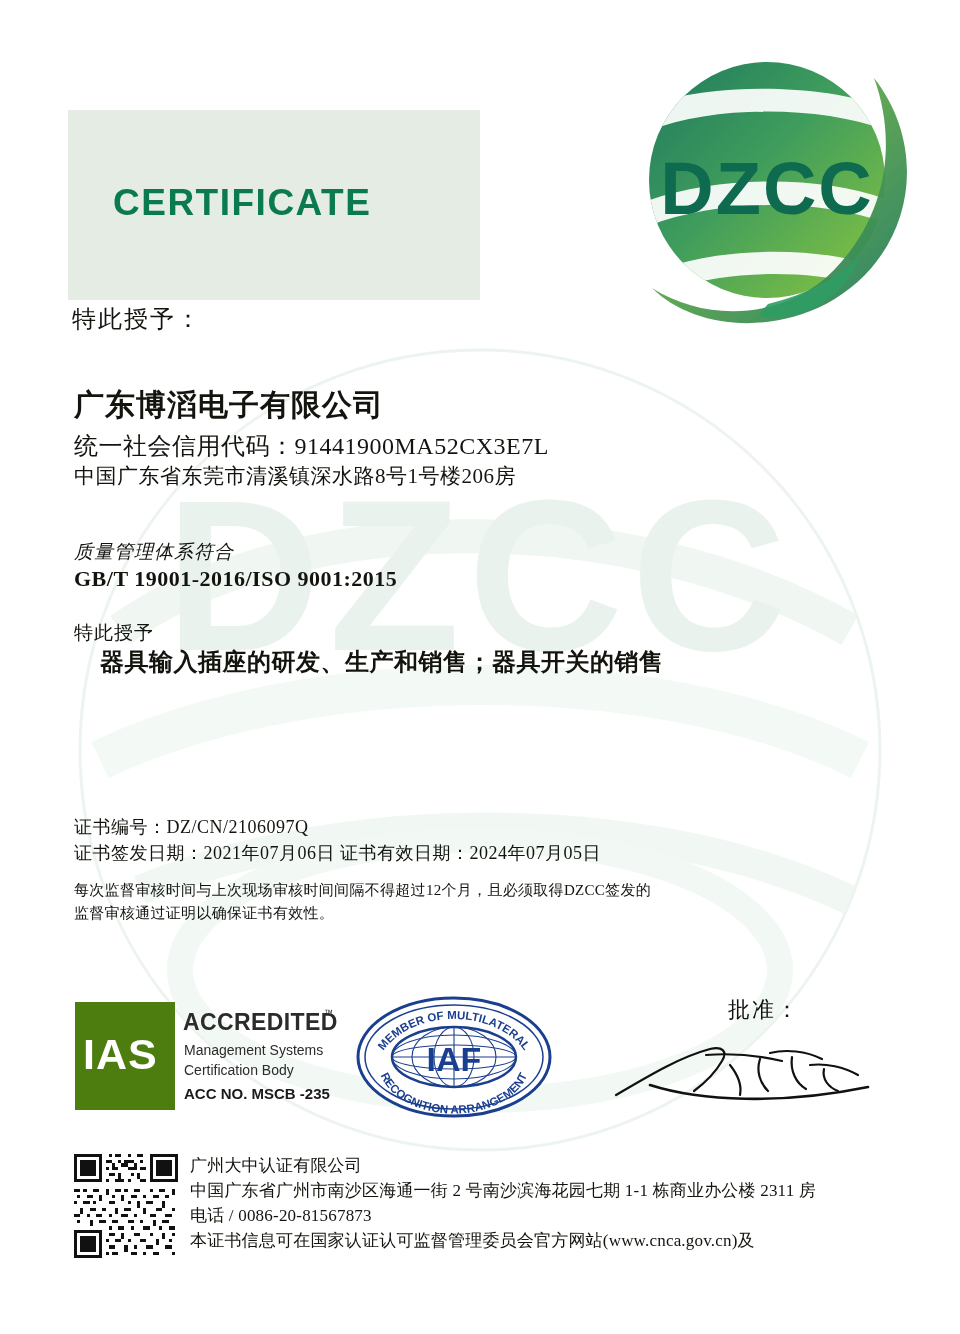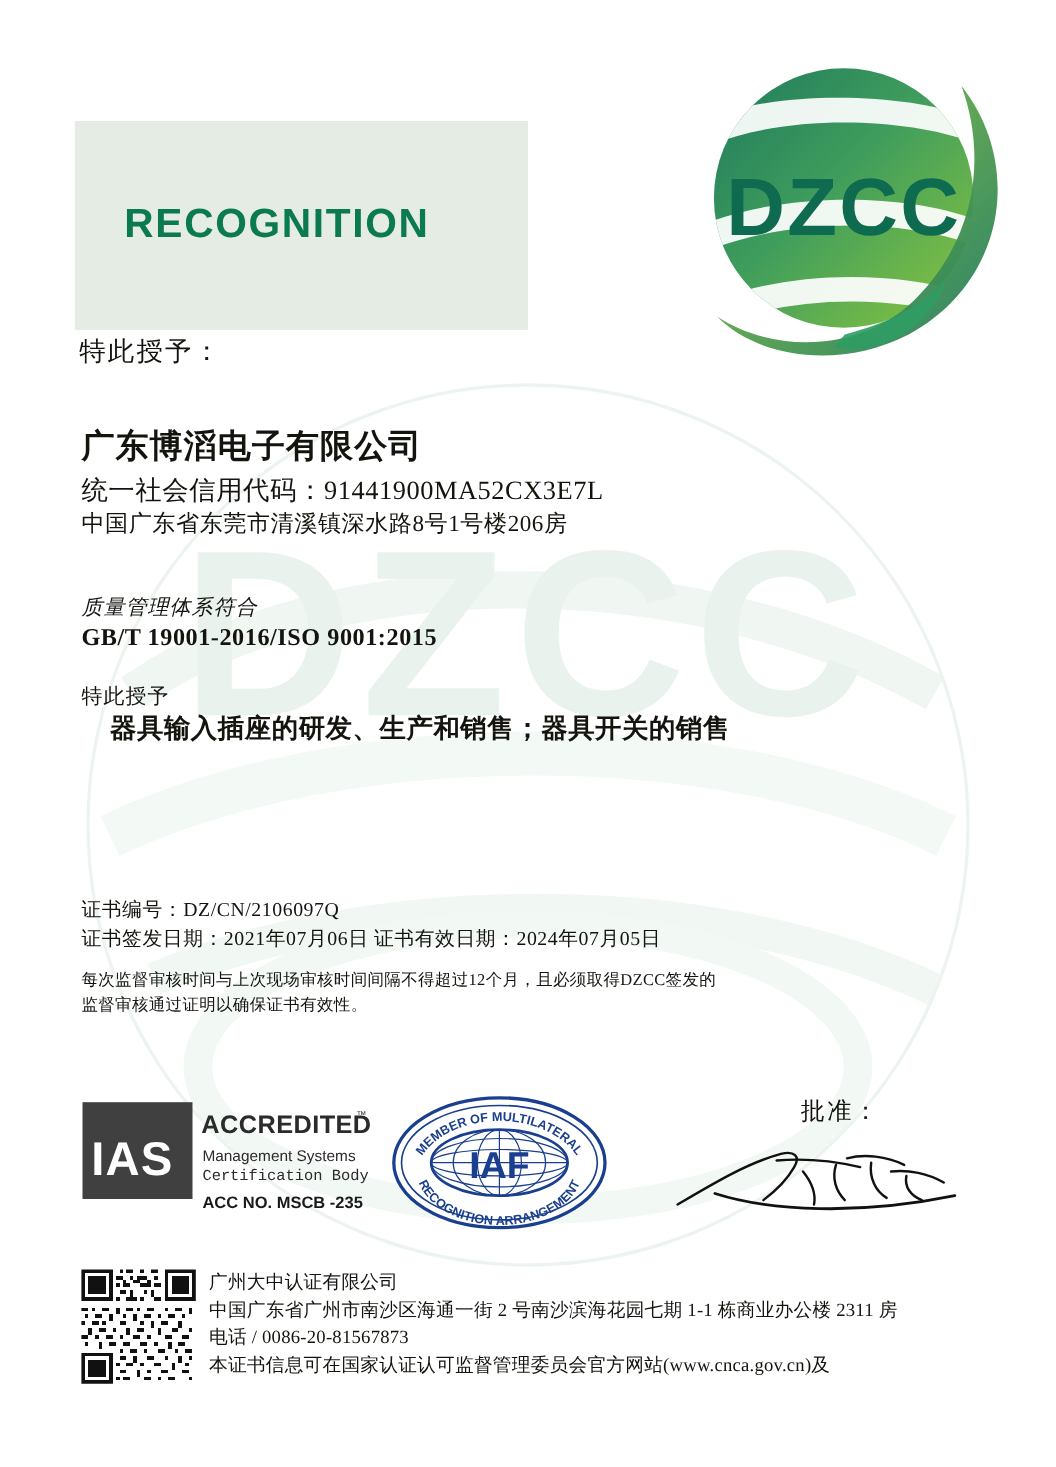--- a/index.html
+++ b/index.html
@@ -135,22 +135,22 @@
   .ias {
     position: absolute;
     left: 75px;
     top: 1002px;
     width: 265px;
     height: 108px;
   }
   .ias-box {
     position: absolute;
     left: 0; top: 0;
-    width: 100px; height: 88px;
-    background: #404040;
+    width: 100px; height: 108px;
+    background: #4d7c0f;
   }
   .ias-box span {
     position: absolute;
     left: 8px; top: 28px;
     font-family: "Liberation Sans", sans-serif;
     font-size: 43px;
     font-weight: bold;
     letter-spacing: 1px;
     color: #ffffff;
   }
@@ -173,21 +173,21 @@
   .ias-l1 {
     position: absolute;
     left: 109px; top: 40px;
     font-family: "Liberation Sans", sans-serif;
     font-size: 14px;
     color: #2b2b2b;
   }
   .ias-l2 {
     position: absolute;
     left: 109px; top: 60px;
-    font-family: Liberation Mono, monospace;
+    font-family: Liberation Sans, sans-serif;
     font-size: 14px;
     color: #2b2b2b;
     text-align: center;
   }
   .ias-acc {
     position: absolute;
     left: 109px; top: 83px;
     font-family: "Liberation Sans", sans-serif;
     font-size: 15px;
     font-weight: bold;
@@ -281,21 +281,21 @@
       <path d="M20,70 C90,36 240,40 300,78 L300,100 C235,62 95,58 20,96 Z" fill="#ffffff" opacity="0.92"></path>
       <path d="M10,170 C90,128 240,130 305,172 L305,196 C235,152 90,152 10,196 Z" fill="#ffffff" opacity="0.92"></path>
       <path d="M25,238 C95,200 235,200 300,240 L300,262 C230,222 95,222 25,262 Z" fill="#ffffff" opacity="0.92"></path>
     </g>
     <text x="155" y="172" text-anchor="middle" font-family="Liberation Sans, sans-serif" font-size="74" font-weight="bold" fill="#0f6b4f" letter-spacing="2">DZCC</text>
     <path d="M262,36 C320,110 300,216 214,262 C152,294 78,284 40,246 C96,282 176,276 222,228 C278,170 284,96 262,36 Z" fill="url(#swoosh)" opacity="0.95"></path>
     <path d="M156,262 C196,252 226,236 248,214 C232,258 186,282 146,274 Z" fill="#2f9c63" opacity="0.9"></path>
   </svg>
 
   <div class="title-band"></div>
-  <div class="title-text">RECOGNITION</div>
+  <div class="title-text">CERTIFICATE</div>
 
   <div class="txt award-line">特此授予：</div>
   <div class="txt company-name">广东博滔电子有限公司</div>
   <div class="txt credit-code">统一社会信用代码：91441900MA52CX3E7L</div>
   <div class="txt address">中国广东省东莞市清溪镇深水路8号1号楼206房</div>
   <div class="txt qms-label">质量管理体系符合</div>
   <div class="txt qms-standard">GB/T 19001-2016/ISO 9001:2015</div>
   <div class="txt scope-label">特此授予</div>
   <div class="txt scope-value">器具输入插座的研发、生产和销售；器具开关的销售</div>
 

